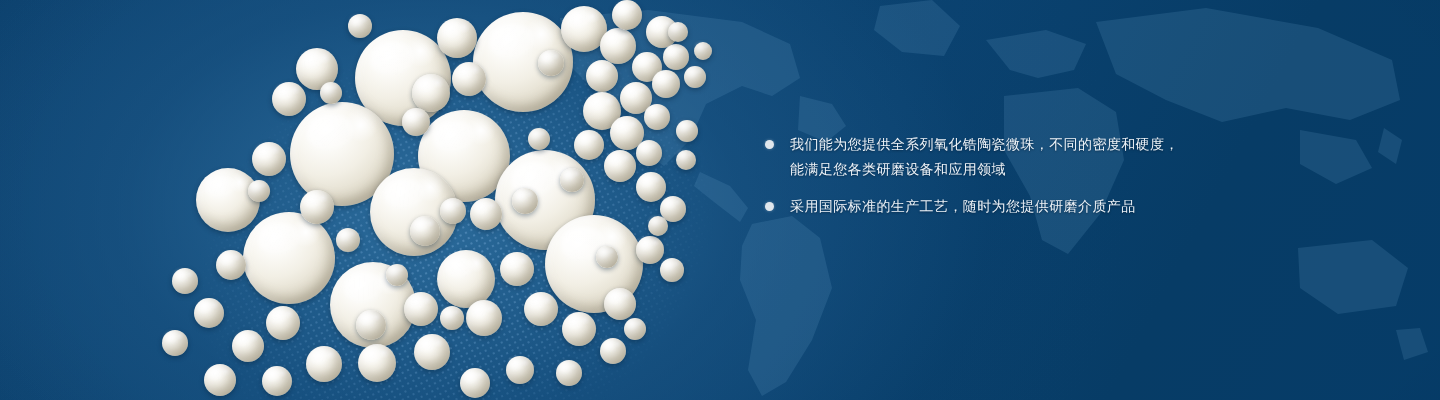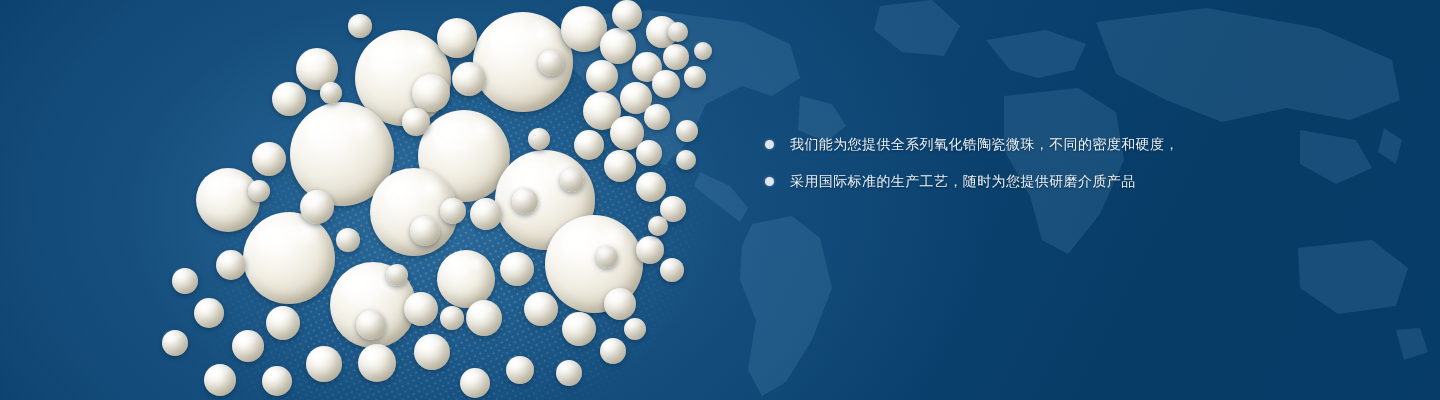--- a/index.html
+++ b/index.html
@@ -246,20 +246,21 @@
     <div class="bead" style="left:320px;top:82px;width:22px;height:22px;"></div>
   </div>
 
   <div class="bg-vignette"></div>
 
   <div class="copy">
     <ul class="bullets">
       <li class="bullet">
         <span class="dot"></span>
         <span class="bullet-line">我们能为您提供全系列氧化锆陶瓷微珠，不同的密度和硬度，</span>
+        <span class="bullet-line">能满足您各类研磨设备和应用领域</span>
       </li>
       <li class="bullet">
         <span class="dot"></span>
         <span class="bullet-line">采用国际标准的生产工艺，随时为您提供研磨介质产品</span>
       </li>
     </ul>
   </div>
 
 </div>
 

